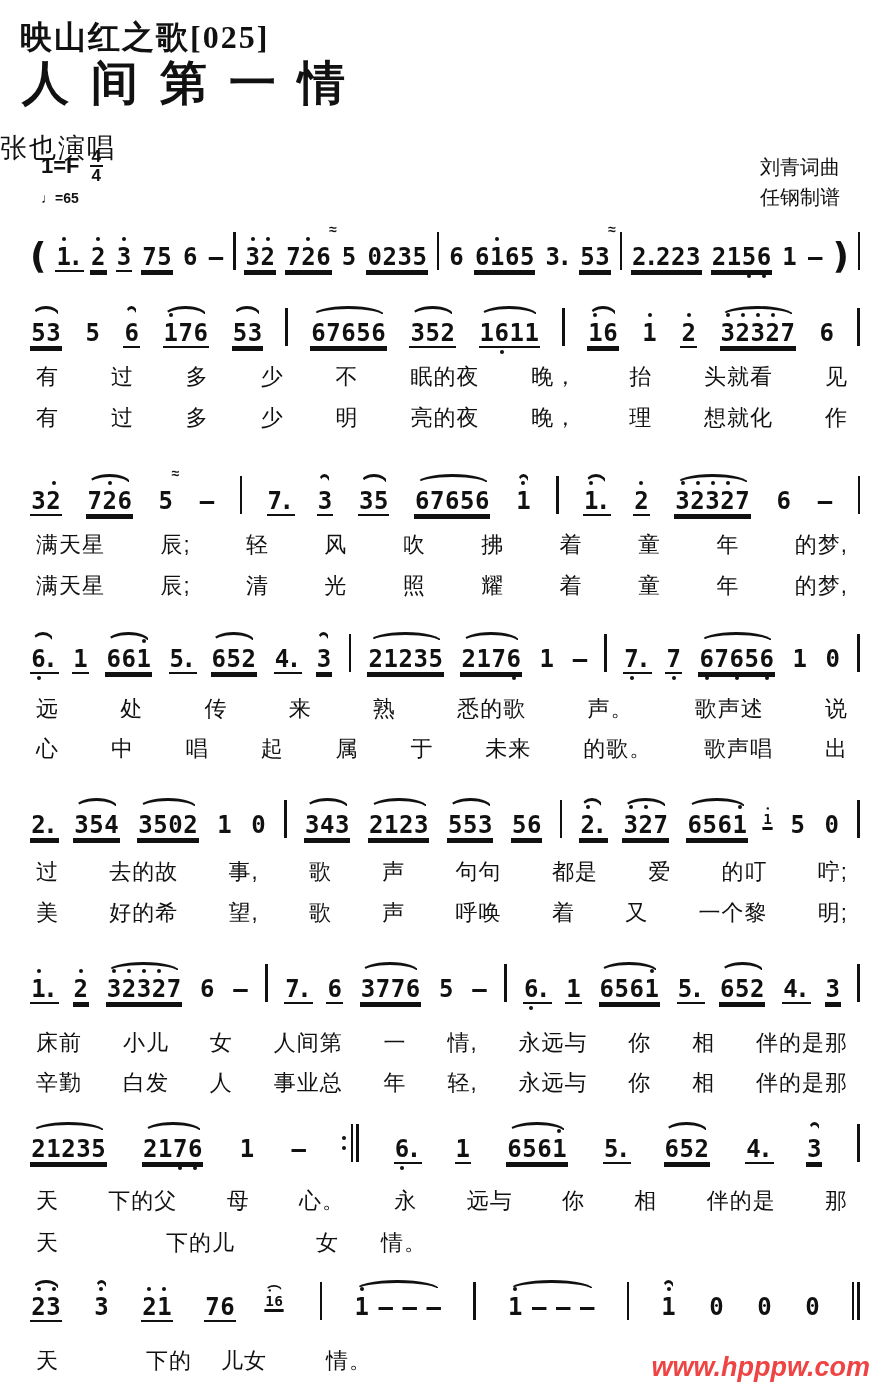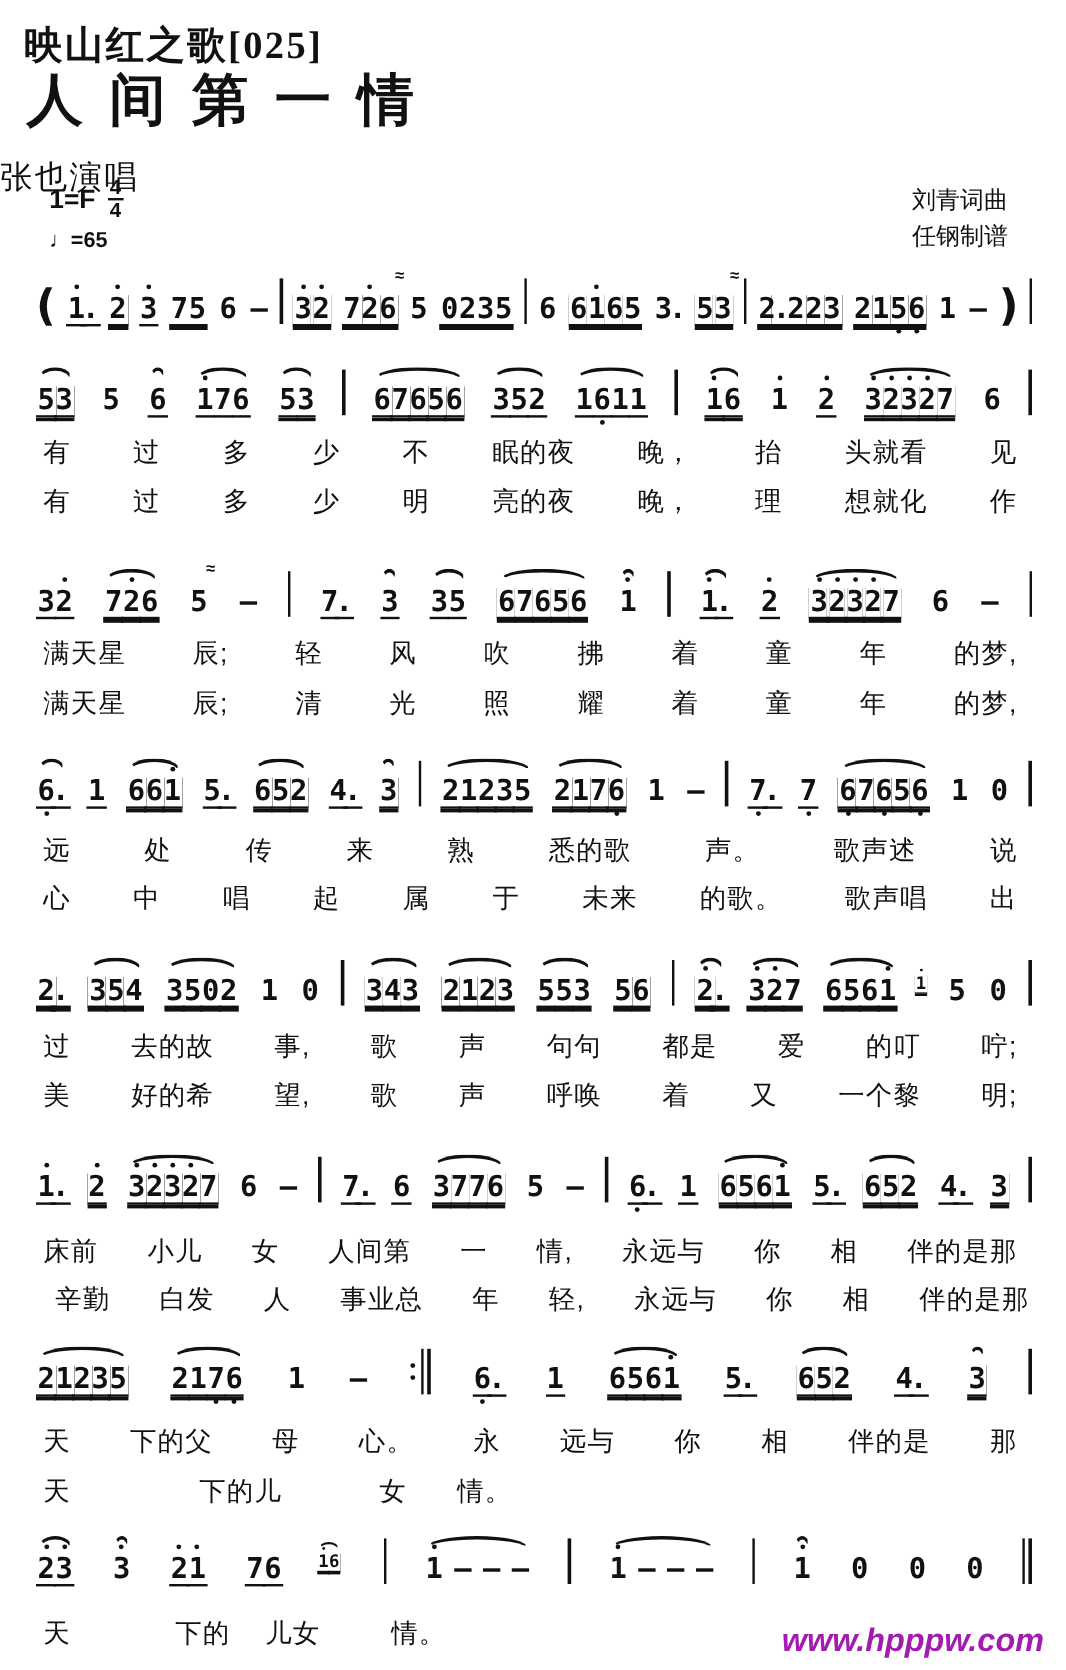--- a/index.html
+++ b/index.html
@@ -17,21 +17,21 @@
   .title  { position:absolute; top:52px; left:0; width:100%; 
             font-size:47px; font-weight:bold; font-family:"Liberation Serif", serif;
             letter-spacing:22px; text-indent:22px; }
   .subtitle { position:absolute; top:130px; left:0; width:100%; text-align:left;
             font-size:27px; letter-spacing:2px; }
   .keyblock { position:absolute; top:148px; left:41px; font-size:22px; font-weight:bold; }
   .keyline { display:flex; align-items:center; gap:10px; }
   .timesig { display:inline-flex; flex-direction:column; align-items:center;
              font-size:17px; line-height:17px; font-weight:bold; }
   .timesig .tnum { border-bottom:2px solid #111; padding:0 2px; }
-  .tempo { margin-top:6px; font-size:18px; font-weight:bold; }
+  .tempo { margin-top:6px; font-size:14px; font-weight:bold; }
   .credits { position:absolute; top:152px; right:48px; text-align:left;
              font-size:20px; line-height:30px; }
 
   
   .score { position:absolute; left:30px; width:830px; display:flex;
            align-items:flex-end; justify-content:space-between; height:62px; }
   .grp { position:relative; display:flex; margin:0 1px; }
   .grp.grace { transform:scale(.6); transform-origin:left bottom; margin:0 -6px 15px -2px; }
   .cols { display:flex; }
   .col { display:flex; flex-direction:column; align-items:center; width:15px; }
@@ -55,21 +55,21 @@
            height:38px; margin-right:2px; }
   .rdot { width:4px; height:4px; background:#111; border-radius:50%; }
 
   
   .lyr { position:absolute; left:36px; width:812px; display:flex;
          font-size:22px; letter-spacing:1px; white-space:nowrap; }
   .lyr.spread { justify-content:space-between; }
   .lcell { display:inline-block; }
 
   .watermark { position:absolute; top:1352px; right:18px; font-size:27px;
-               font-weight:bold; font-style:italic; color:#a21caf;
+               font-weight:bold; font-style:italic; color:#ef4444;
                font-family:"Liberation Sans", sans-serif; }
 </style>
 </head>
 <body>
 
 <div class="page">
 
   <div class="series">映山红之歌[025]</div>
   <div class="title">人间第一情</div>
   <div class="subtitle">张也演唱</div>
@@ -1772,21 +1772,21 @@
       <span class="lcell">小儿</span>
       <span class="lcell">女</span>
       <span class="lcell">人间第</span>
       <span class="lcell">一</span>
       <span class="lcell">情,</span>
       <span class="lcell">永远与</span>
       <span class="lcell">你</span>
       <span class="lcell">相</span>
       <span class="lcell">伴的是那</span>
     </div>
-  <div class="lyr spread" style="top:1068px;margin-left:10px;">
+  <div class="lyr spread" style="top:1068px;">
       <span class="lcell">辛勤</span>
       <span class="lcell">白发</span>
       <span class="lcell">人</span>
       <span class="lcell">事业总</span>
       <span class="lcell">年</span>
       <span class="lcell">轻,</span>
       <span class="lcell">永远与</span>
       <span class="lcell">你</span>
       <span class="lcell">相</span>
       <span class="lcell">伴的是那</span>

